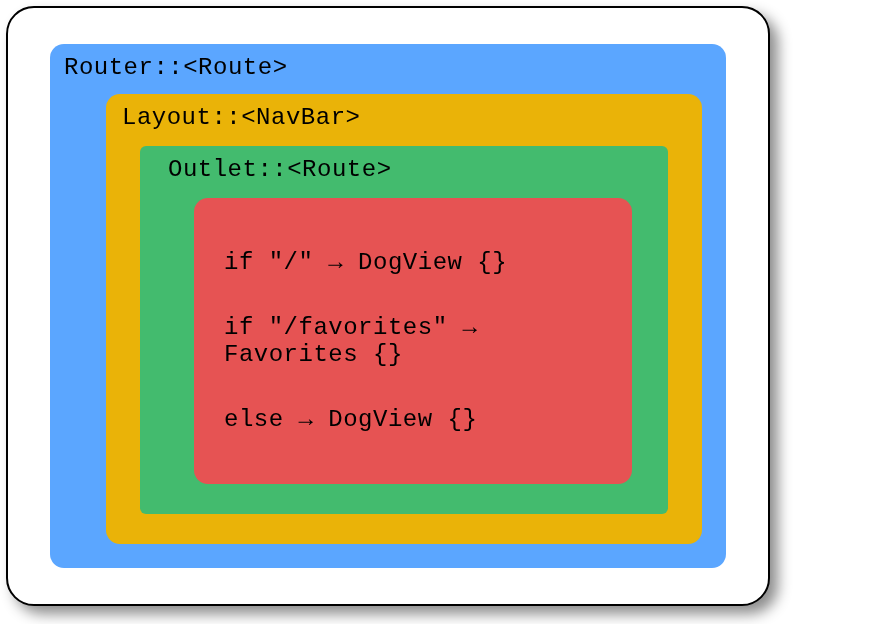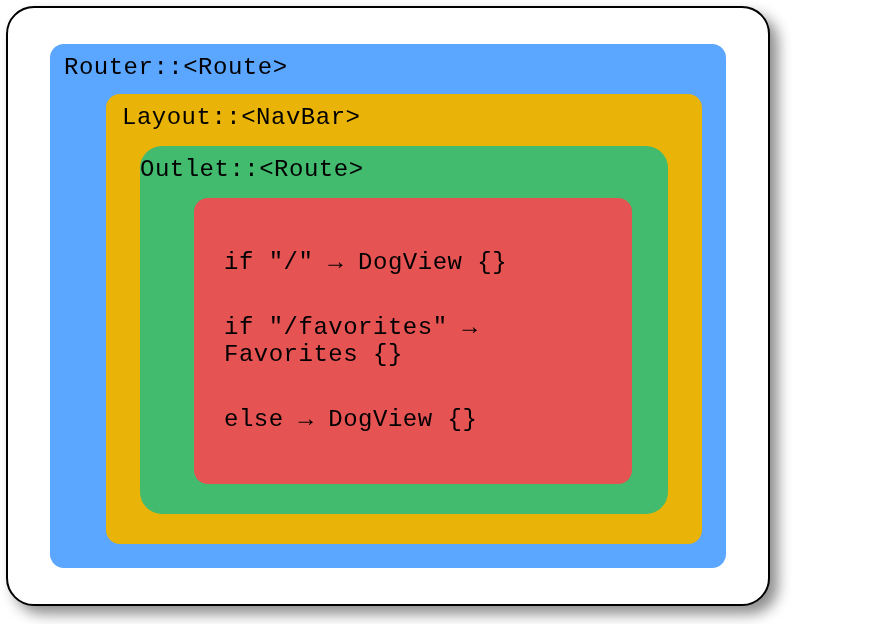--- a/index.html
+++ b/index.html
@@ -48,23 +48,23 @@
       padding-left: 16px;
       margin-left: 14px;
     }
     .outlet-box {
       position: absolute;
       top: 52px;
       left: 34px;
       right: 34px;
       bottom: 30px;
       background: #43bb6e;
-      border-radius: 22px;
+      border-radius: 6px;
       padding-top: 10px;
-      padding-left: 0;
+      padding-left: 28px;
     }
     .routes-box {
       position: absolute;
       top: 52px;
       left: 54px;
       right: 36px;
       bottom: 30px;
       background: #e65353;
       border-radius: 14px;
       padding: 32px 30px;

